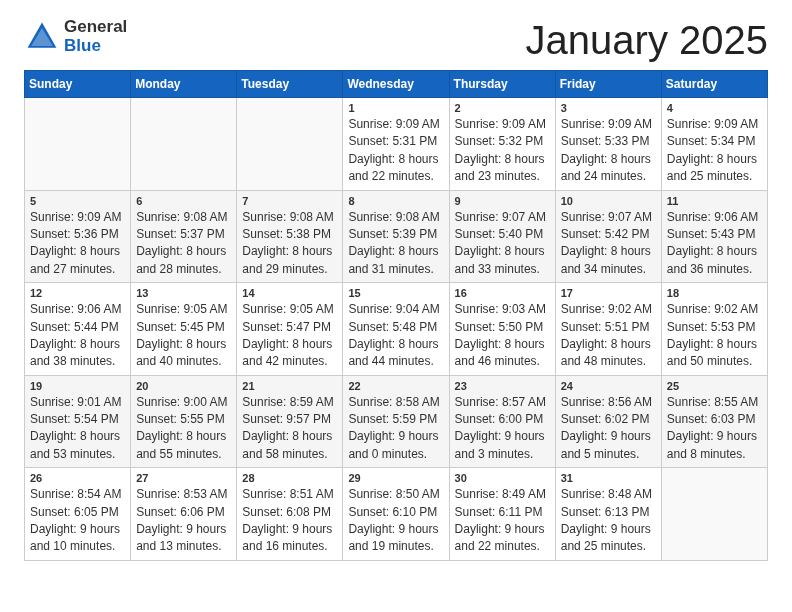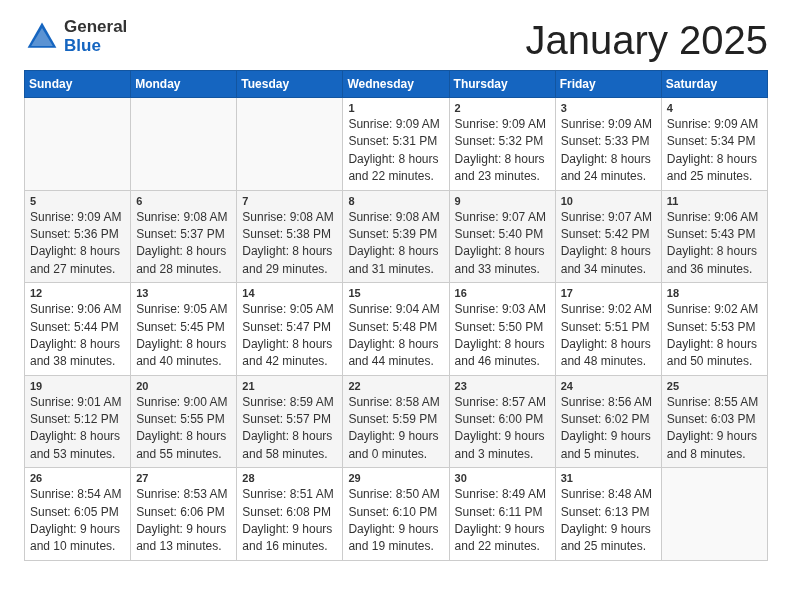--- a/index.html
+++ b/index.html
@@ -270,35 +270,35 @@
             <div class="day-info" style="white-space: pre-line;">Sunrise: 9:02 AM
 Sunset: 5:53 PM
 Daylight: 8 hours
 and 50 minutes.</div>
           </td>
         </tr>
         <tr>
           <td>
             <span class="day-number">19</span>
             <div class="day-info" style="white-space: pre-line;">Sunrise: 9:01 AM
-Sunset: 5:12 PM
+Sunset: 5:54 PM
 Daylight: 8 hours
 and 53 minutes.</div>
           </td>
           <td>
             <span class="day-number">20</span>
             <div class="day-info" style="white-space: pre-line;">Sunrise: 9:00 AM
 Sunset: 5:55 PM
 Daylight: 8 hours
 and 55 minutes.</div>
           </td>
           <td>
             <span class="day-number">21</span>
             <div class="day-info" style="white-space: pre-line;">Sunrise: 8:59 AM
-Sunset: 5:57 PM
+Sunset: 9:57 PM
 Daylight: 8 hours
 and 58 minutes.</div>
           </td>
           <td>
             <span class="day-number">22</span>
             <div class="day-info" style="white-space: pre-line;">Sunrise: 8:58 AM
 Sunset: 5:59 PM
 Daylight: 9 hours
 and 0 minutes.</div>
           </td>

